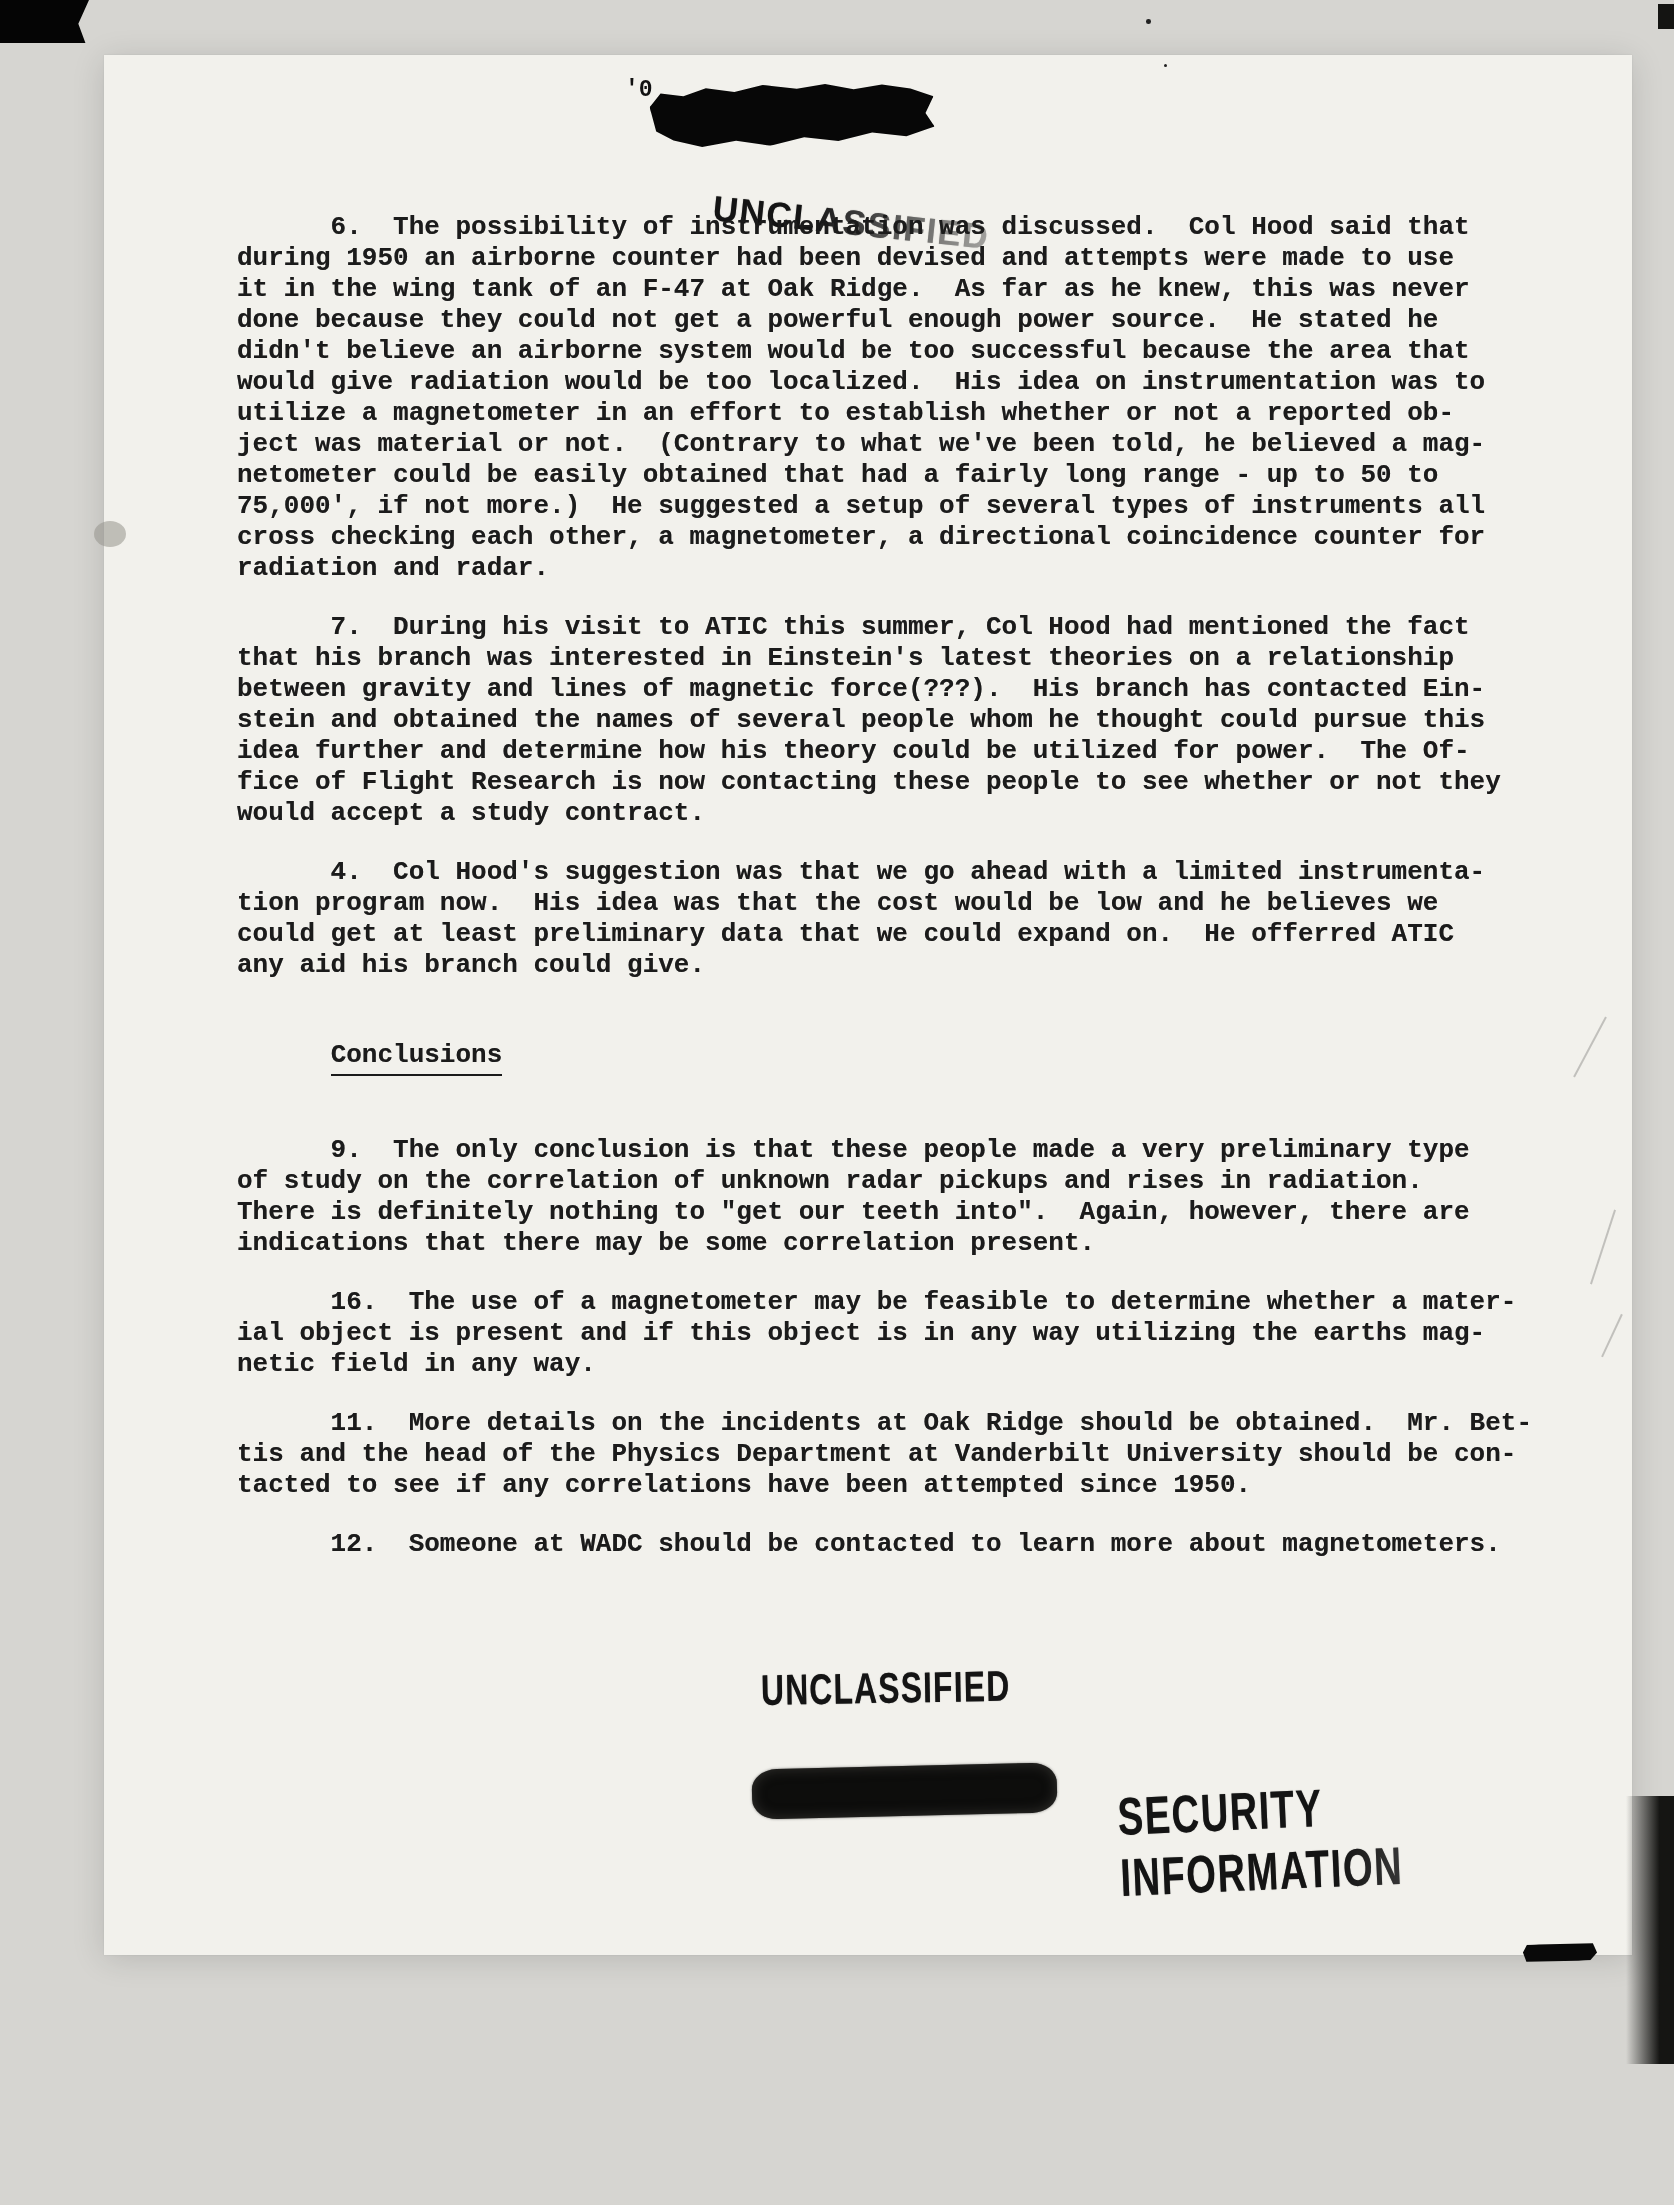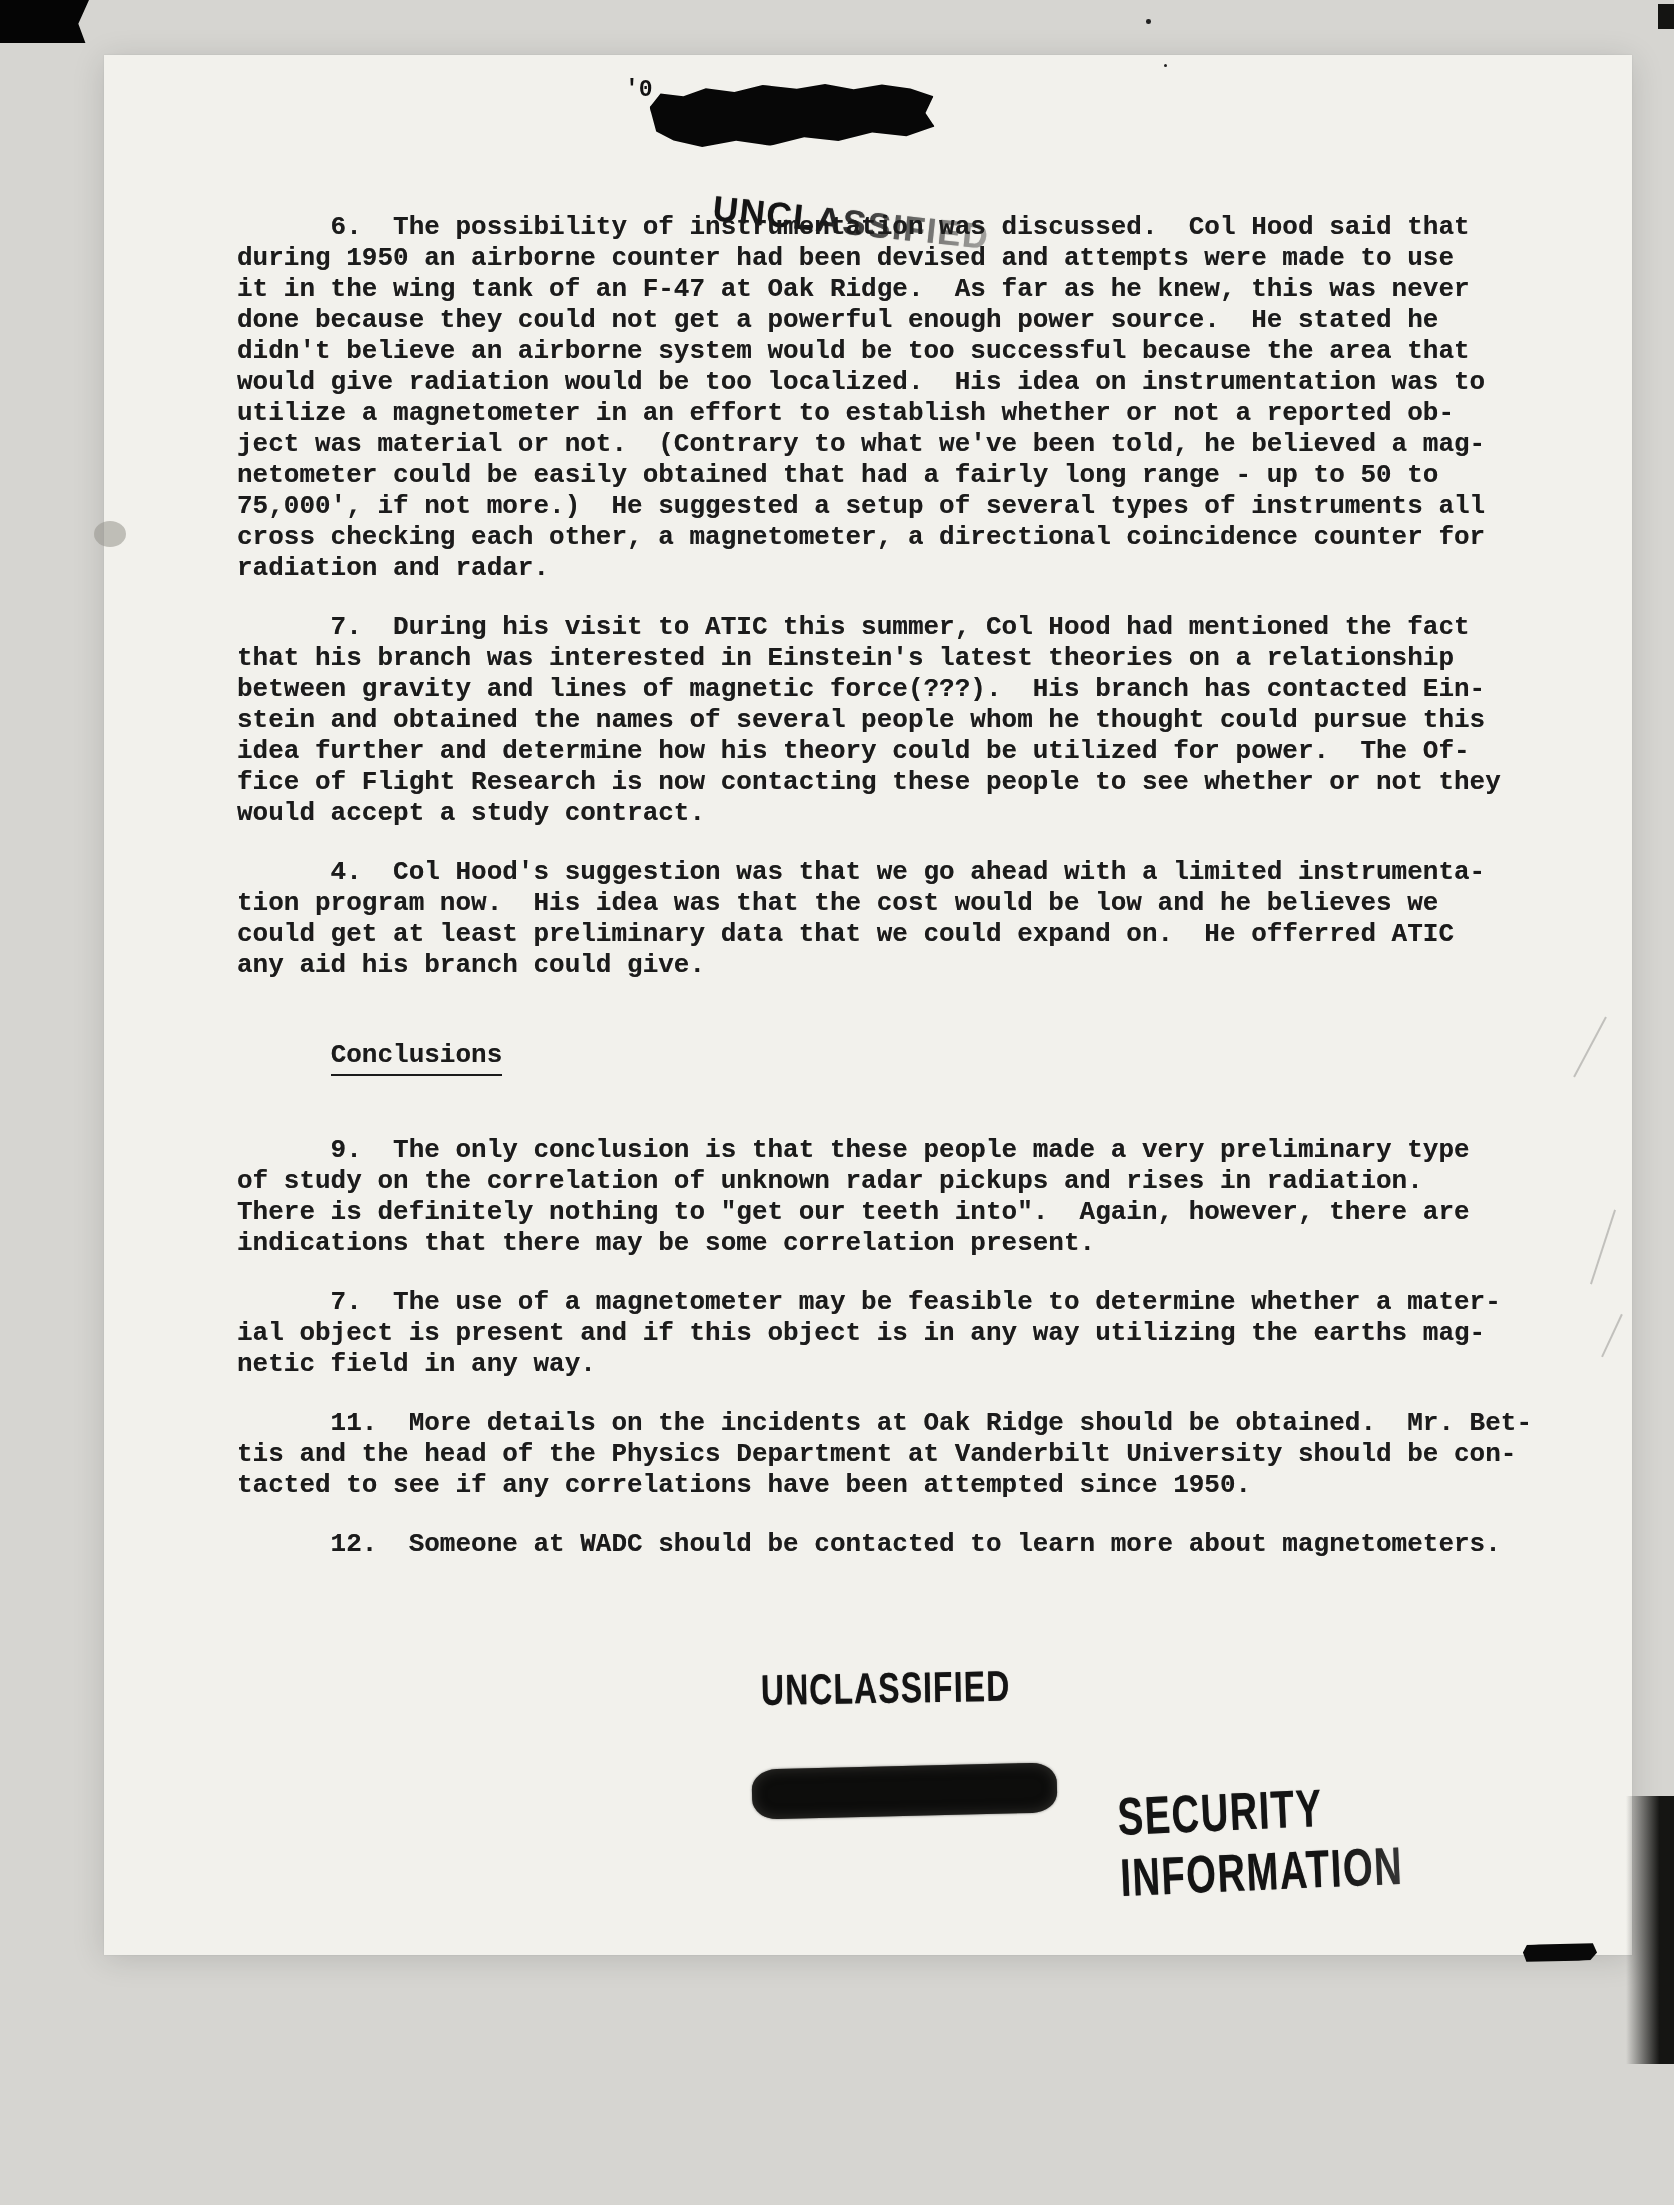--- a/index.html
+++ b/index.html
@@ -132,21 +132,21 @@
 tion program now.  His idea was that the cost would be low and he believes we
 could get at least preliminary data that we could expand on.  He offerred ATIC
 any aid his branch could give.</div>
     <div class="heading">
       <span>Conclusions</span>
     </div>
     <div class="block">      9.  The only conclusion is that these people made a very preliminary type
 of study on the correlation of unknown radar pickups and rises in radiation.
 There is definitely nothing to "get our teeth into".  Again, however, there are
 indications that there may be some correlation present.</div>
-    <div class="block">      7.  The use of a magnetometer may be feasible to determine whether a mater-
+    <div class="block">      16.  The use of a magnetometer may be feasible to determine whether a mater-
 ial object is present and if this object is in any way utilizing the earths mag-
 netic field in any way.</div>
     <div class="block">      11.  More details on the incidents at Oak Ridge should be obtained.  Mr. Bet-
 tis and the head of the Physics Department at Vanderbilt University should be con-
 tacted to see if any correlations have been attempted since 1950.</div>
     <div class="block">      12.  Someone at WADC should be contacted to learn more about magnetometers.</div>
   </div>
 
   <div class="stamp stamp-bottom">UNCLASSIFIED</div>
 

